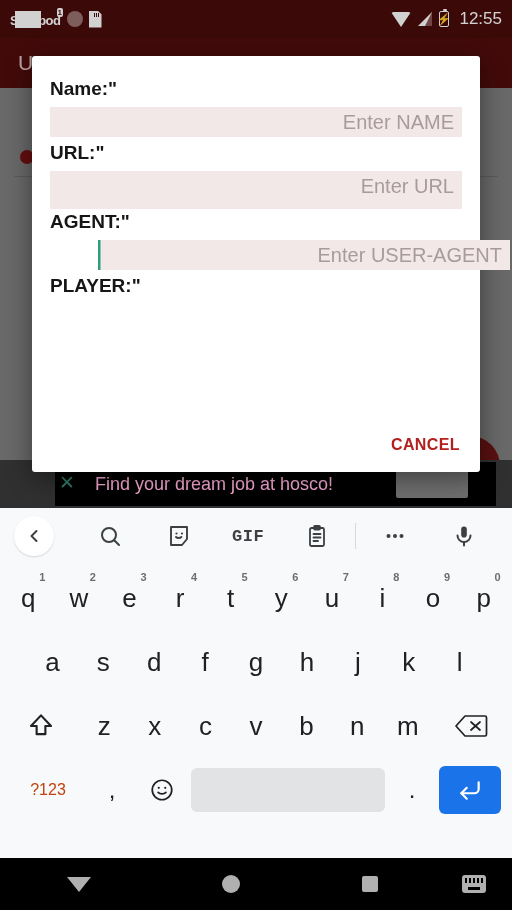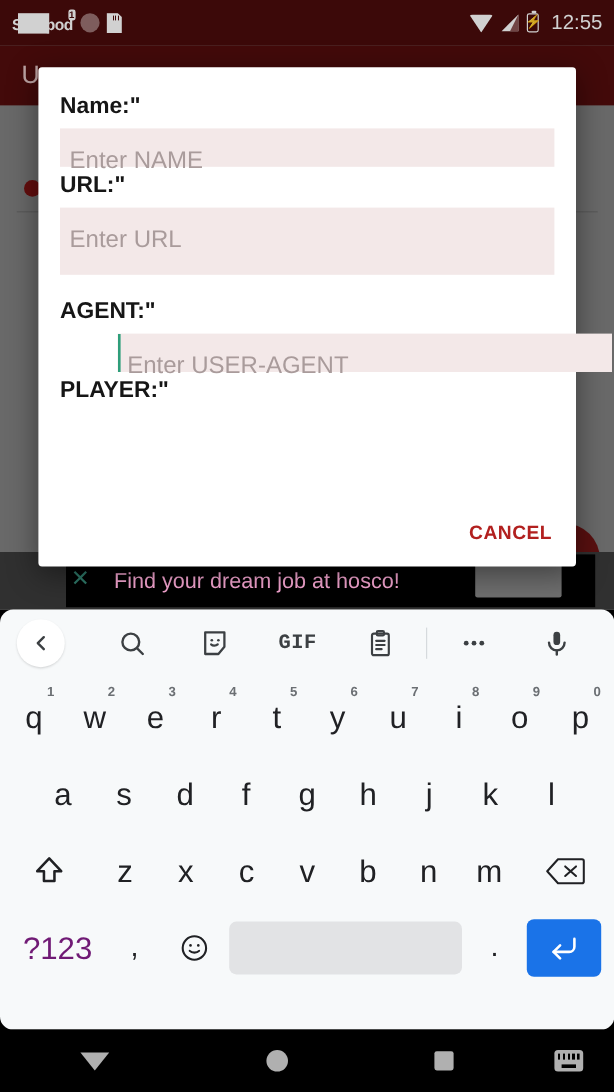--- a/index.html
+++ b/index.html
@@ -112,41 +112,40 @@
     box-shadow: 0 6px 26px rgba(0,0,0,0.45);
     padding: 22px 18px 0 18px; z-index: 5;
   }
   .field-label {
     font-size: 19px; font-weight: 700; color: #161616;
     margin-bottom: 7px; line-height: 1.15;
   }
   .field-input {
     background: #f3e8e8; width: 100%; border: none; outline: none;
     font-family: inherit; font-size: 20px; color: #262626;
-    padding: 16px 8px; display: block; position: relative;
+    padding: 4px 8px; display: block; position: relative; text-align: right;
   }
   .field-input.placeholder { color: #a99b9b; }
   .fi-short { height: 30px; line-height: 22px; margin-bottom: 5px; }
-  .fi-tall  { height: 56px; line-height: 22px; margin-bottom: 20px; }
+  .fi-tall  { height: 38px; line-height: 22px; margin-bottom: 2px; }
   .fi-caret { box-shadow: inset 2.5px 0 0 0 #2e9e7a; margin-left: 48px; }
   .dlg-actions {
     position: absolute; right: 18px; bottom: 10px;
     display: flex; align-items: center; gap: 28px;
   }
   .dlg-btn {
     background: none; border: none; font-family: inherit;
     font-size: 16px; font-weight: 700; color: #b2201f;
     letter-spacing: 0.4px; cursor: pointer; padding: 8px 2px;
   }
 
   
   .keyboard {
     position: absolute; left: 0; right: 0; bottom: 52px; height: 350px;
     background: #f7f9fa;
-    border-radius: 11px;
   }
   .kb-toolbar {
     height: 56px; display: flex; align-items: center;
     padding: 0 14px; gap: 0;
   }
   .kb-back {
     width: 40px; height: 40px; border-radius: 50%; background: #fff;
     display: flex; align-items: center; justify-content: center;
     box-shadow: 0 1px 2px rgba(0,0,0,0.14); margin-right: 22px;
   }
@@ -165,21 +164,21 @@
     flex: 1; height: 58px; display: flex; align-items: center; justify-content: center;
     position: relative; font-size: 26px; color: #202124; font-weight: 400;
   }
   .key .num {
     position: absolute; top: 2px; right: 50%; margin-right: -17px;
     font-size: 11px; color: #6b6f73; font-weight: 600;
   }
   .row2-pad { width: 24px; }
   .key-wide { flex: 1.5; }
   .row4 { display: flex; height: 64px; align-items: center; padding: 0 8px; gap: 6px; }
-  .k-123 { width: 74px; font-size: 26px; display:flex; align-items:center; justify-content:center; color:#701a75; height:48px;}
+  .k-123 { width: 74px; font-size: 16px; display:flex; align-items:center; justify-content:center; color:#c2410c; height:48px;}
   .k-comma, .k-period { width: 42px; display:flex; align-items:center; justify-content:center; font-size: 24px; color:#202124; height:48px; }
   .k-emoji { width: 46px; display:flex; align-items:center; justify-content:center; height:48px; }
   .k-space { flex: 1; height: 44px; background: #e2e3e5; border-radius: 6px; }
   .k-enter {
     width: 62px; height: 48px; background: #1a73e8; border-radius: 6px;
     display: flex; align-items: center; justify-content: center;
   }
 
   
   .navbar {

